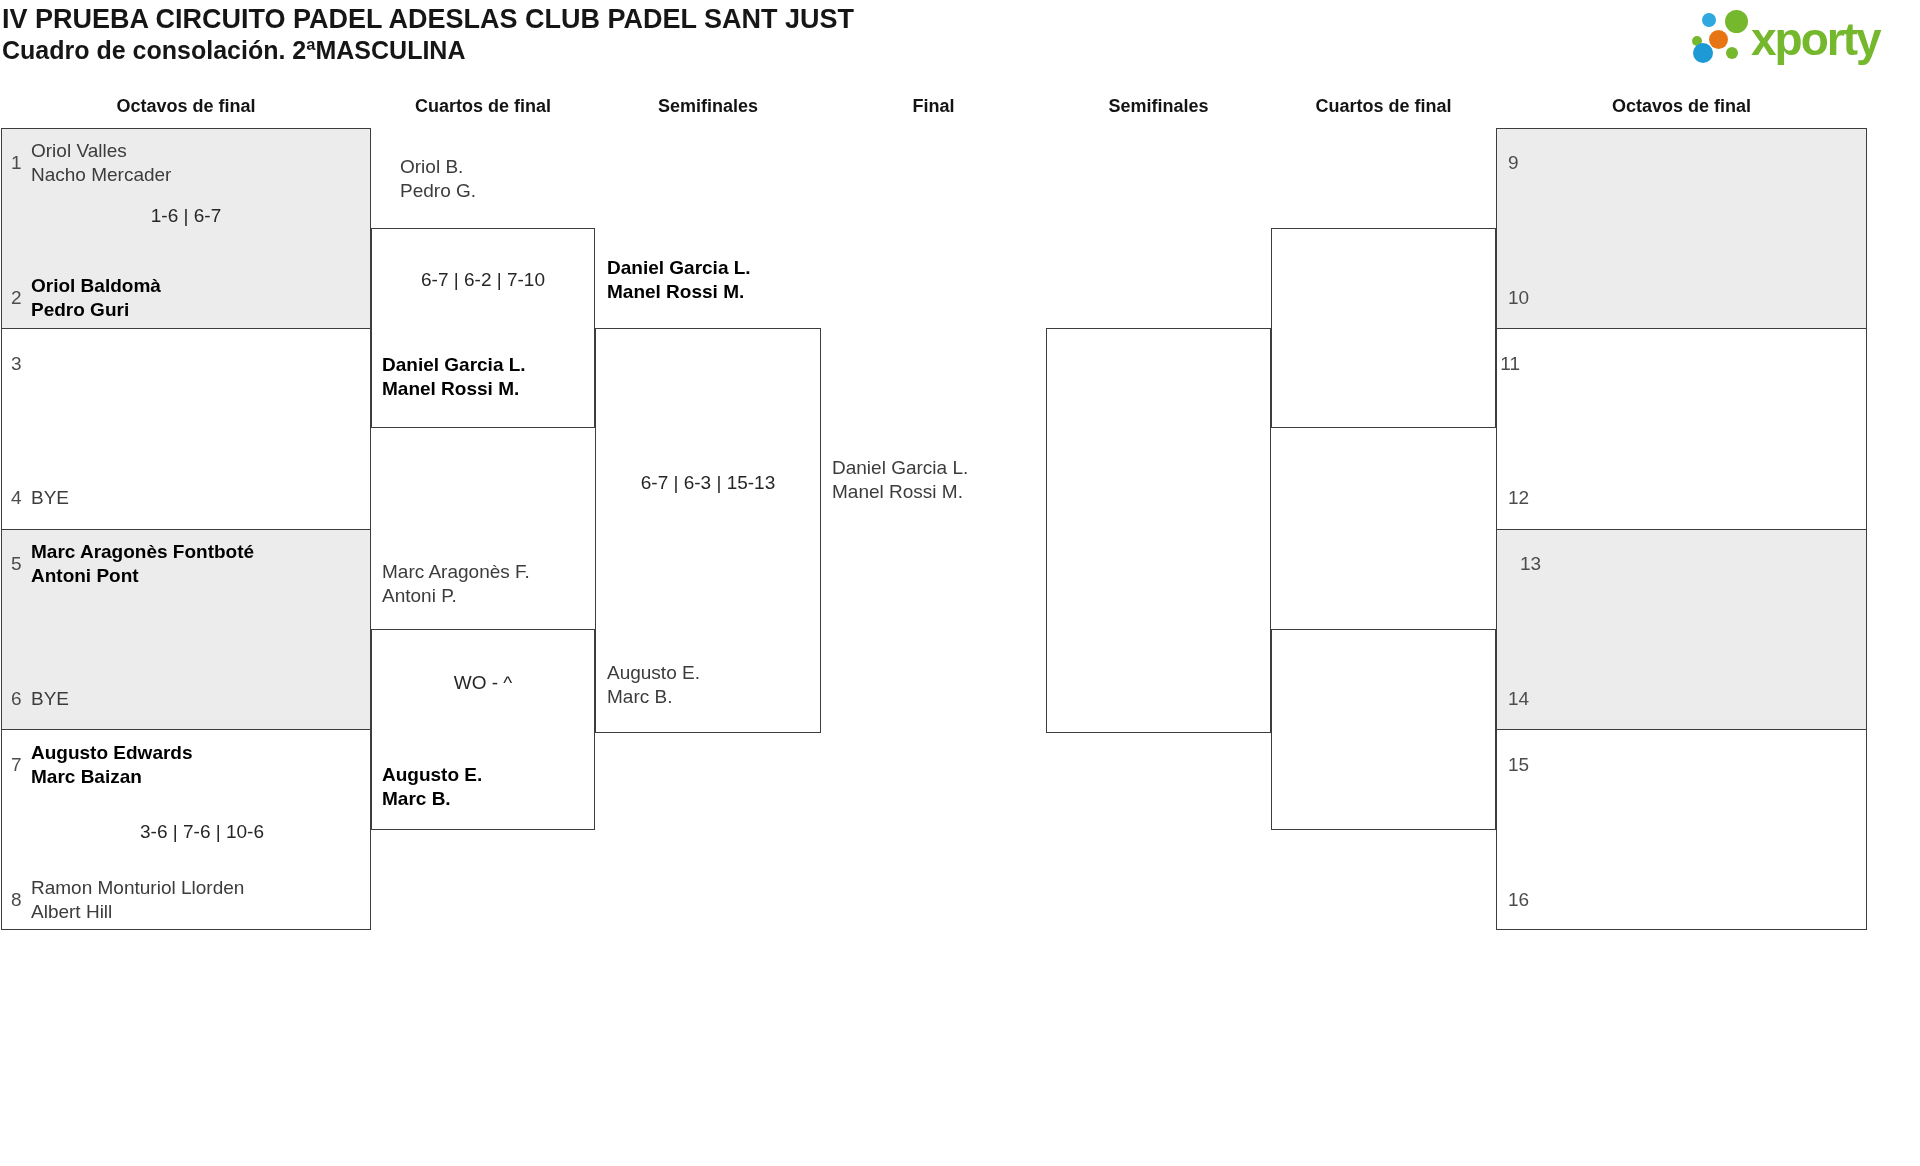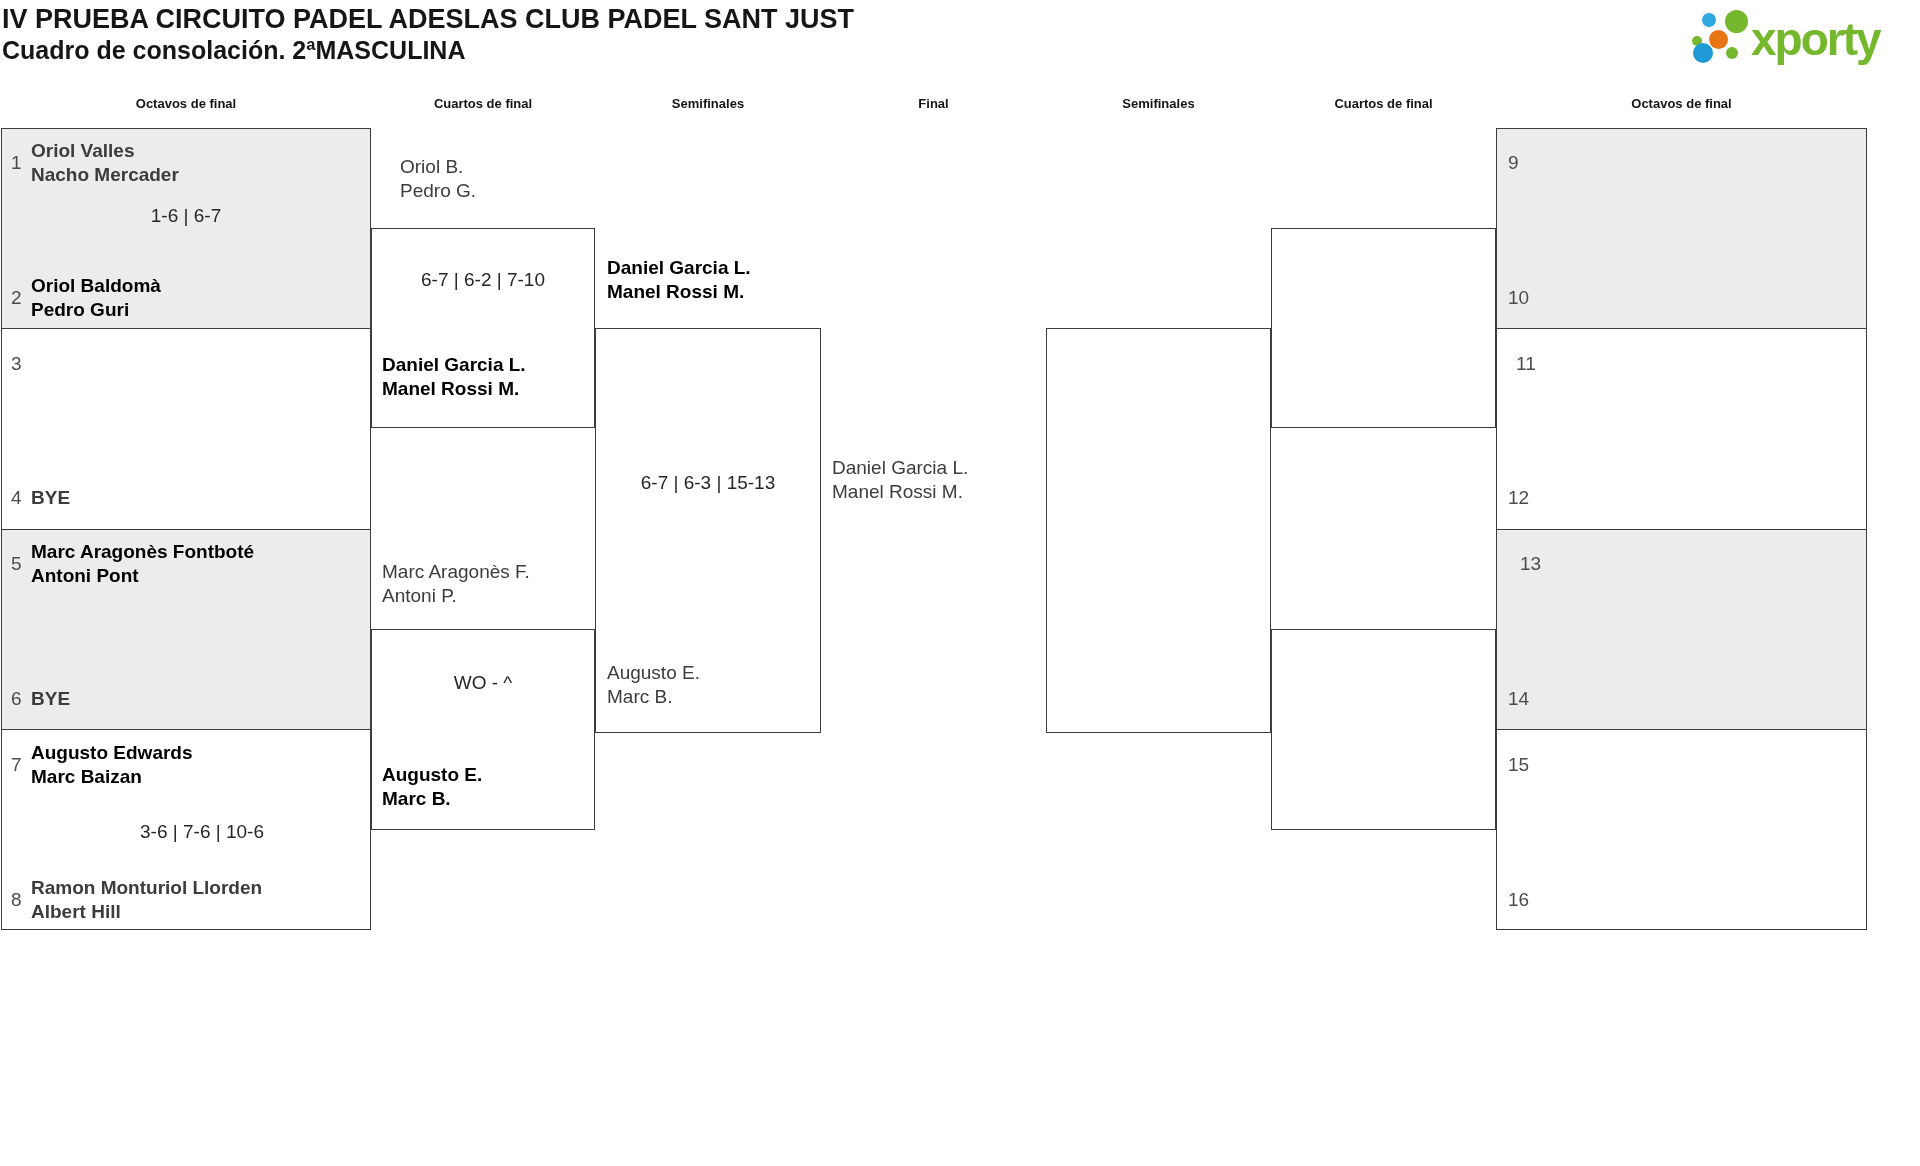--- a/index.html
+++ b/index.html
@@ -7,33 +7,33 @@
         font-family:"Liberation Sans","DejaVu Sans",sans-serif;}
   .title{position:absolute;left:2px;top:4px;font-size:27px;font-weight:700;color:#161616;white-space:nowrap;}
   .subtitle{position:absolute;left:2px;top:36px;font-size:25px;font-weight:700;color:#161616;white-space:nowrap;}
 
   
   .logo{position:absolute;left:1688px;top:4px;width:228px;height:72px;cursor:pointer;}
   .dot{position:absolute;border-radius:50%;}
   .logo-text{position:absolute;left:63px;top:8px;font-size:46px;font-weight:700;color:#76b82d;letter-spacing:-2px;}
 
   
-  .rlabel{position:absolute;top:96px;height:22px;font-size:13px;font-weight:600;color:#141414;text-align:center;}
+  .rlabel{position:absolute;top:96px;height:22px;font-size:18px;font-weight:600;color:#141414;text-align:center;}
 
   
   .box{position:absolute;border:1.5px solid #3d3d3d;box-sizing:border-box;background:#fff;}
   .obox{display:flex;flex-direction:column;}
   .osec{flex:1 1 0;border-bottom:1.5px solid #3d3d3d;}
   .osec:last-child{border-bottom:none;}
   .shaded{background:#ececec;}
 
   
   .trow{position:absolute;display:flex;align-items:center;height:48px;padding-left:10px;box-sizing:border-box;}
   .num{flex:none;min-width:20px;font-size:19px;color:#4c4c4c;}
-  .names{font-size:19px;line-height:24px;color:#3c3c3c;font-weight:bold;}
+  .names{font-size:19px;line-height:24px;color:#3c3c3c;}
   .tline{display:block;white-space:nowrap;}
   .bold .names,.tblock.bold{font-weight:700;color:#000;}
 
   
   .tblock{position:absolute;font-size:19px;line-height:24px;color:#3c3c3c;}
 
   .scoreline{position:absolute;height:24px;font-size:19px;line-height:24px;color:#262626;text-align:center;}
 </style>
 </head>
 <body>
@@ -178,21 +178,21 @@
     <div class="osec shaded"></div>
     <div class="osec"></div>
   </div>
 
   <div class="trow" style="left:1496px;top:139px;width:371px;padding-left:12px;">
     <span class="num">9</span>
   </div>
   <div class="trow" style="left:1496px;top:274px;width:371px;padding-left:12px;">
     <span class="num">10</span>
   </div>
-  <div class="trow" style="left:1496px;top:340px;width:371px;padding-left:20px;">
+  <div class="trow" style="left:1496px;top:340px;width:371px;padding-left:4px;text-align:right;">
     <span class="num">11</span>
   </div>
   <div class="trow" style="left:1496px;top:474px;width:371px;padding-left:12px;">
     <span class="num">12</span>
   </div>
   <div class="trow" style="left:1496px;top:540px;width:371px;padding-left:24px;">
     <span class="num">13</span>
   </div>
   <div class="trow" style="left:1496px;top:675px;width:371px;padding-left:12px;">
     <span class="num">14</span>

